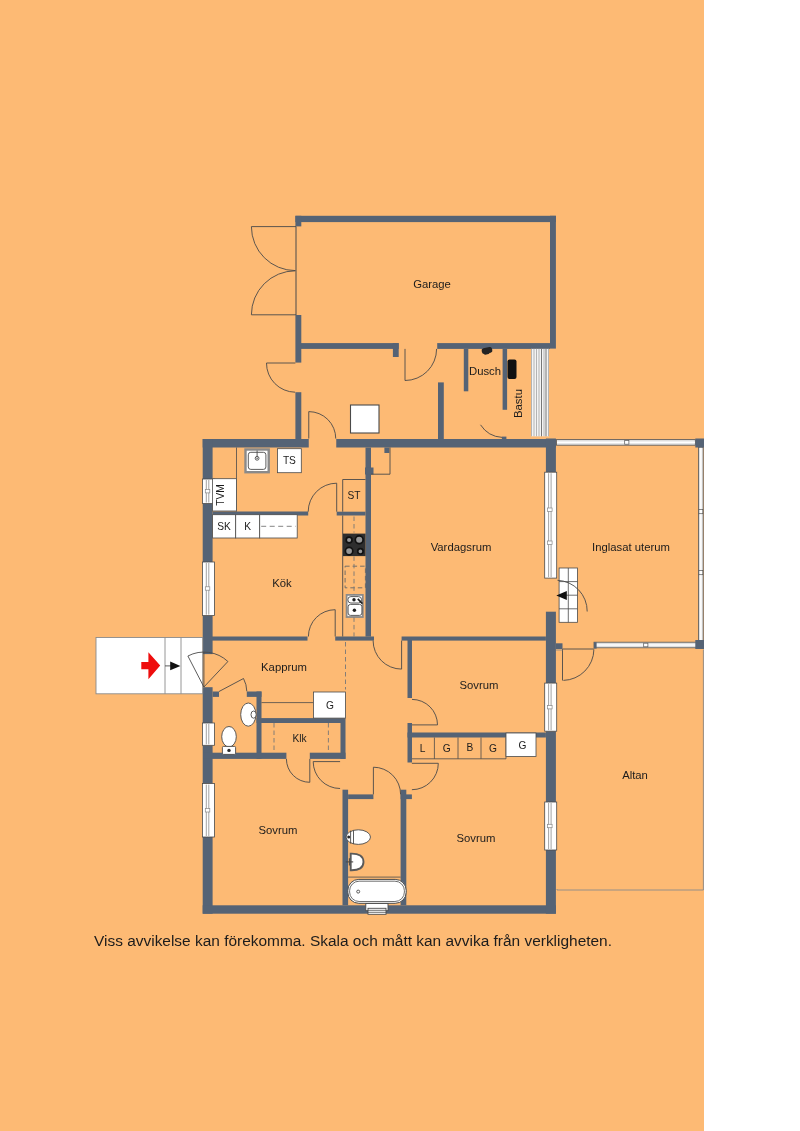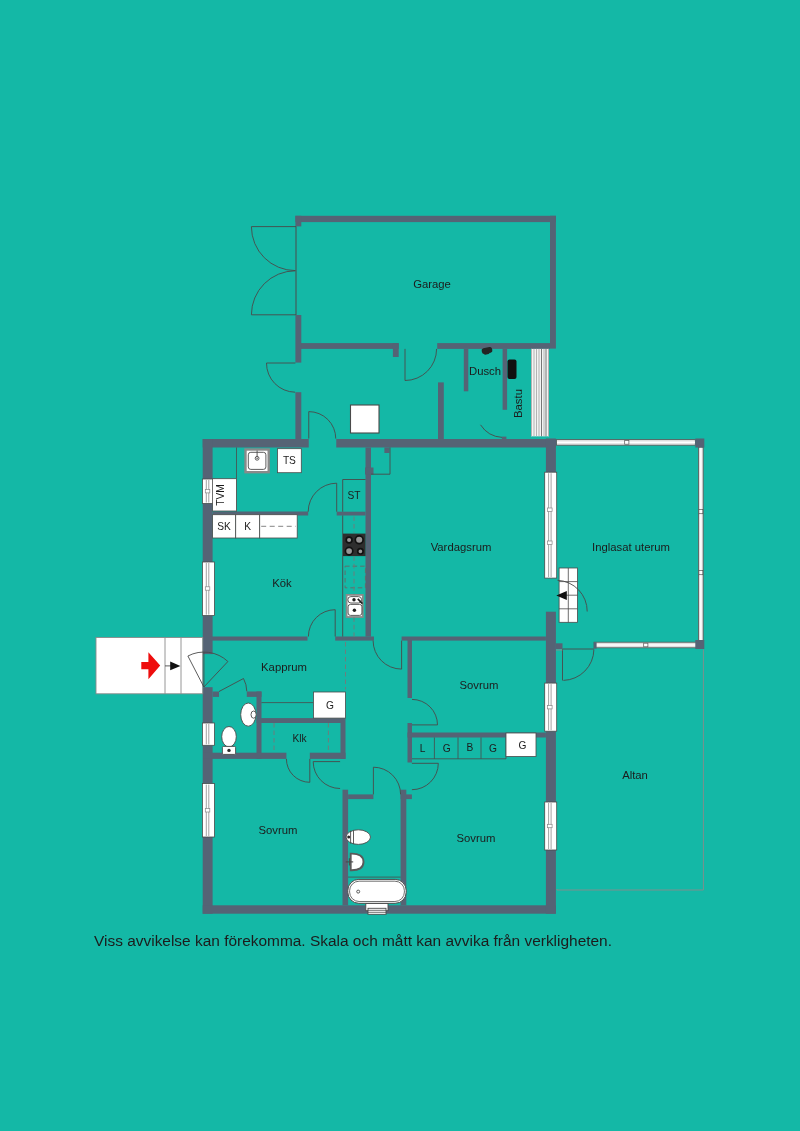--- a/index.html
+++ b/index.html
@@ -1,16 +1,16 @@
 <!DOCTYPE html>
 <html><head>
 <meta charset="utf-8">
 <style>
   html,body{margin:0;padding:0;background:#ffffff;}
-  #page{position:relative;width:800px;height:1131px;background:#14b8a6;overflow:hidden;}
+  #page{position:relative;width:704px;height:1131px;background:#fdba74;overflow:hidden;}
   svg{position:absolute;left:0;top:0;}
   text{font-family:"Liberation Sans", sans-serif;fill:#1c1c1c;}
 </style>
 </head>
 <body>
 <div id="page">
 <svg width="800" height="1131" viewBox="0 0 800 1131">
 <defs></defs>
 <g stroke-linecap="butt">
 

